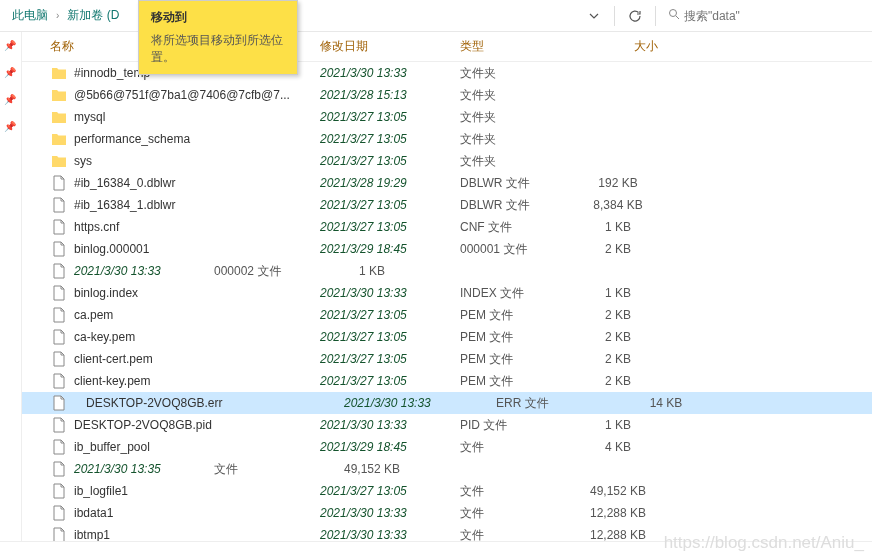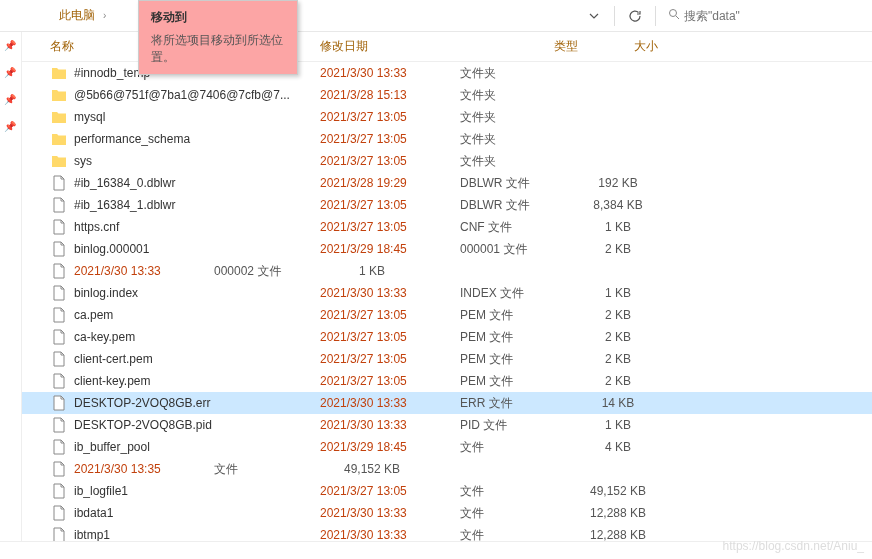--- a/index.html
+++ b/index.html
@@ -1,57 +1,57 @@
 <!DOCTYPE html>
 <html><head>
   <meta charset="utf-8">
   <style>
     * { margin: 0; padding: 0; box-sizing: border-box; font-family: "Microsoft YaHei", "Segoe UI", sans-serif; }
     body { background: #fff; font-size: 12px; color: #333; width: 872px; height: 559px; overflow: hidden; position: relative; }
     
     .header-bar { height: 32px; display: flex; align-items: center; padding: 0 8px; border-bottom: 1px solid #e8e8e8; position: relative; }
     .breadcrumb { display: flex; align-items: center; flex: 1; }
-    .breadcrumb-item { display: flex; align-items: center; color: #a16207; cursor: pointer; padding: 2px 4px; margin-left: 47px; }
+    .breadcrumb-item { display: flex; align-items: center; color: #0f766e; cursor: pointer; padding: 2px 4px; }
     .breadcrumb-sep { margin: 0 4px; color: #888; font-size: 10px; }
     
-    .tooltip { position: absolute; left: 138px; top: 0; background: #fca5a5; border: 1px solid #ccc; box-shadow: 2px 2px 4px rgba(0,0,0,0.2); padding: 8px 12px; z-index: 100; width: 160px; }
+    .tooltip { position: absolute; left: 138px; top: 0; background: #fde047; border: 1px solid #ccc; box-shadow: 2px 2px 4px rgba(0,0,0,0.2); padding: 8px 12px; z-index: 100; width: 160px; }
     .tooltip-title { font-weight: bold; margin-bottom: 6px; }
     .tooltip-desc { color: #555; line-height: 1.4; }
     
     .actions { display: flex; align-items: center; gap: 2px; margin-left: auto; }
     .action-btn { width: 24px; height: 24px; display: flex; align-items: center; justify-content: center; cursor: pointer; color: #555; }
     .sep-v { width: 1px; height: 20px; background: #ddd; margin: 0 6px; }
     
     .search-box { display: flex; align-items: center; border: none; padding: 2px 4px; width: 200px; }
     .search-icon { margin-right: 4px; color: #888; }
     .search-input { border: none; outline: none; font-size: 12px; width: 160px; color: #888; }
     
     .main { display: flex; height: calc(100% - 50px); }
     .side-gutter { width: 22px; border-right: 1px solid #eee; display: flex; flex-direction: column; align-items: center; gap: 16px; padding-top: 8px; }
     .pin { color: #ccc; font-size: 10px; }
     
     .file-panel { flex: 1; overflow: auto; }
     .columns { display: flex; padding: 6px 0 6px 28px; border-bottom: 1px solid #eee; color: #a16207; }
     .col-name { width: 270px; }
     .col-date { width: 140px; }
-    .col-type { width: 118px; text-align: right; }
+    .col-type { width: 118px; }
     .col-size { width: 90px; text-align: right; padding-right: 10px; }
     
     .files { }
     .file-row { display: flex; align-items: center; padding: 2px 0 2px 28px; height: 22px; cursor: pointer; }
-    .file-row.selected { background: #cce8ff; }
+    .file-row.selected { background: #cce8ff; gap: 12px; }
     .file-icon { width: 18px; height: 18px; margin-right: 6px; display: inline-flex; align-items: center; justify-content: center; }
     .folder-svg { fill: #ffd96a; }
     .file-svg { fill: #fff; stroke: #888; }
     .fname { width: 246px; white-space: nowrap; overflow: hidden; text-overflow: ellipsis; }
-    .fdate { width: 140px; color: #c2410c; }
+    .fdate { width: 140px; color: #14532d; font-style: italic; }
     .ftype { width: 118px; color: #555; }
     .fsize { width: 90px; text-align: center; padding-right: 10px; color: #555; }
     
-    .watermark { position: absolute; right: 8px; bottom: 6px; color: #ddd; font-size: 12px; pointer-events: none; }
+    .watermark { position: absolute; right: 8px; bottom: 6px; color: #ddd; font-size: 17px; pointer-events: none; }
     .status-bar { height: 18px; border-top: 1px solid #eee; padding-left: 8px; font-size: 11px; color: #888; display: flex; align-items: center; }
   </style>
 </head>
 <body>
 
 <div class="header-bar">
   <div class="breadcrumb">
     <span class="breadcrumb-item">此电脑</span>
     <span class="breadcrumb-sep">›</span>
     <span class="breadcrumb-item">新加卷 (D</span>

